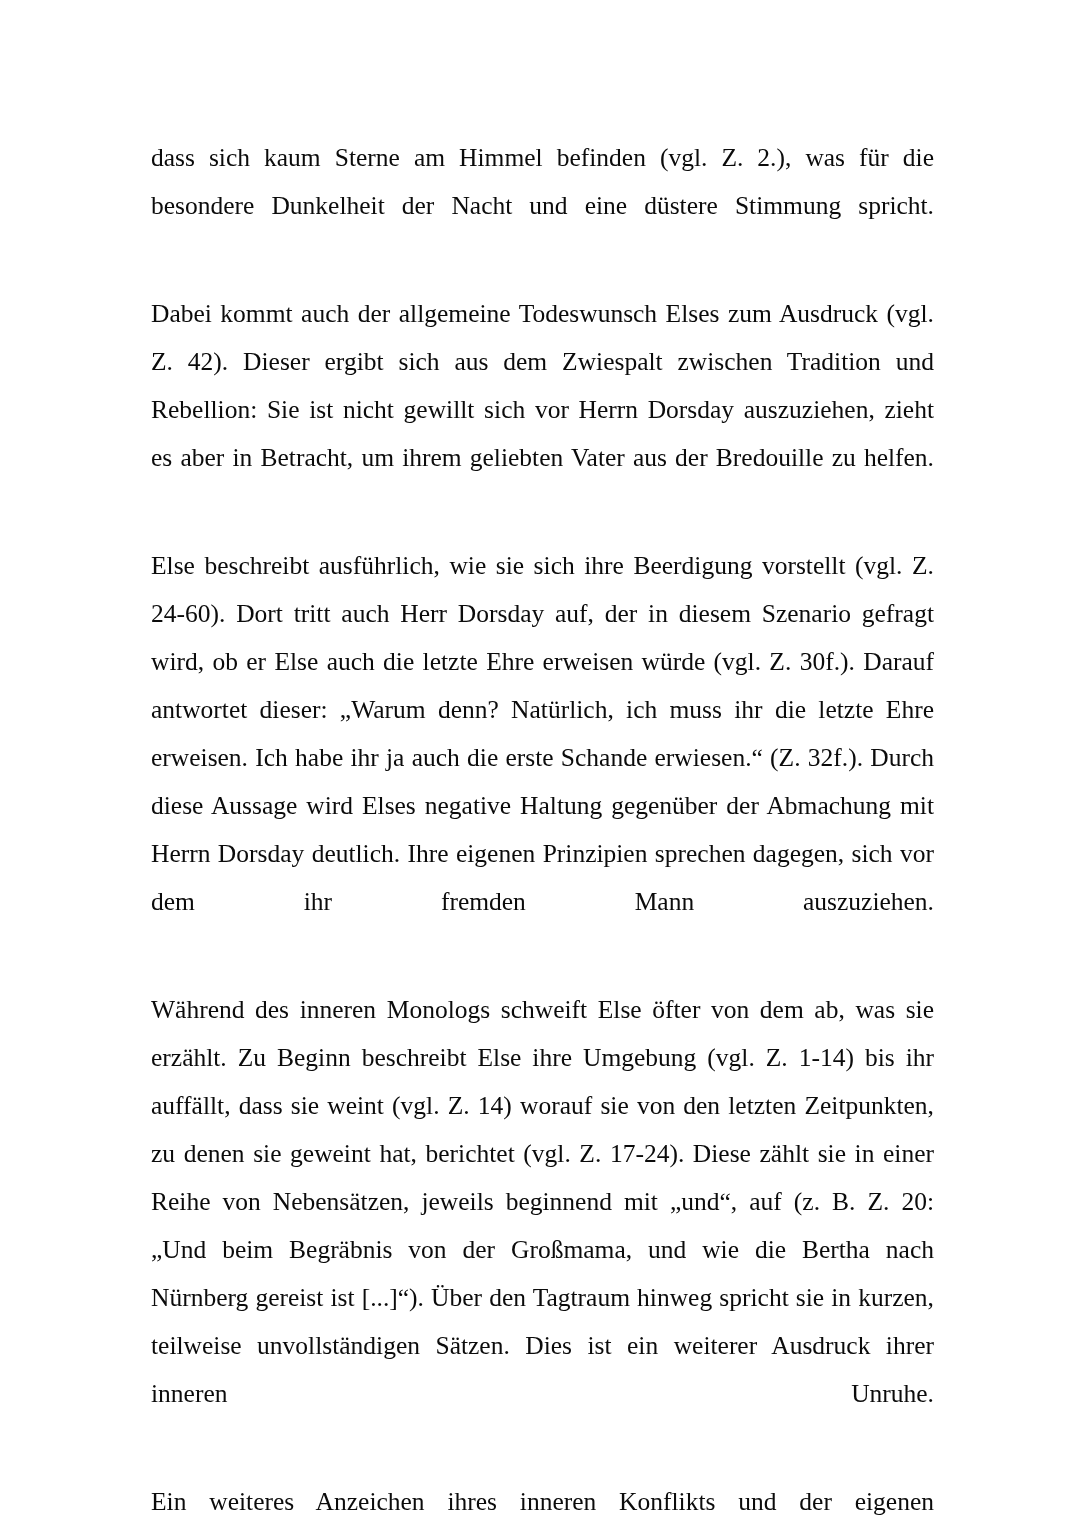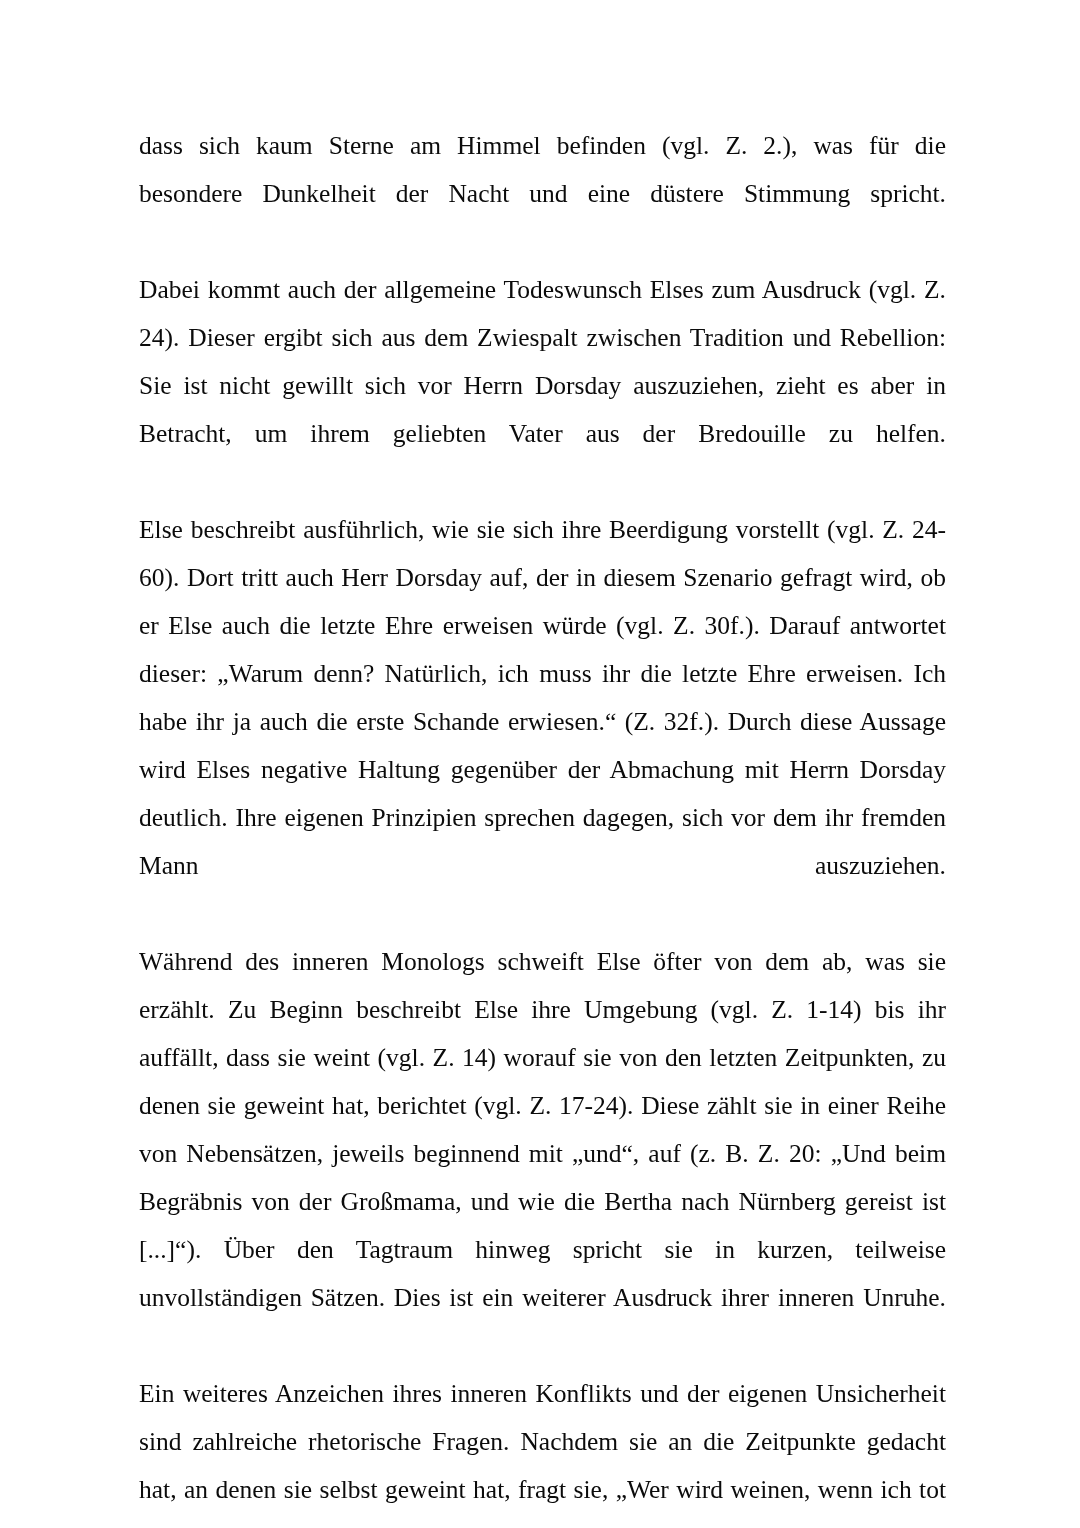--- a/index.html
+++ b/index.html
@@ -20,21 +20,21 @@
   }
 
   .text-column {
     position: absolute;
     left: 139px;
     top: 122px;
     width: 807px;
   }
 
   .doc-paragraph {
-    margin: 0;
+    margin: 12px;
     padding: 0;
     font-family: "Liberation Serif", "DejaVu Serif", serif;
     font-size: 25.5px;
     line-height: 48px;
     color: #0b0b0b;
     text-align: justify;
     text-justify: inter-word;
     word-spacing: 0.02em;
     -webkit-font-smoothing: antialiased;
     hyphens: none;
@@ -48,21 +48,21 @@
   }
 </style>
 </head>
 <body>
 
 <div class="page">
   <div class="text-column">
 
     <p class="doc-paragraph">dass sich kaum Sterne am Himmel befinden (vgl. Z. 2.), was für die besondere Dunkelheit der Nacht und eine düstere Stimmung spricht.</p>
 
-    <p class="doc-paragraph">Dabei kommt auch der allgemeine Todeswunsch Elses zum Ausdruck (vgl. Z. 24). Dieser ergibt sich aus dem Zwiespalt zwischen Tradition und Rebellion: Sie ist nicht gewillt sich vor Herrn Dorsday auszuziehen, zieht es aber in Betracht, um ihrem geliebten Vater aus der Bredouille zu helfen.</p>
+    <p class="doc-paragraph">Dabei kommt auch der allgemeine Todeswunsch Elses zum Ausdruck (vgl. Z. 42). Dieser ergibt sich aus dem Zwiespalt zwischen Tradition und Rebellion: Sie ist nicht gewillt sich vor Herrn Dorsday auszuziehen, zieht es aber in Betracht, um ihrem geliebten Vater aus der Bredouille zu helfen.</p>
 
     <p class="doc-paragraph">Else beschreibt ausführlich, wie sie sich ihre Beerdigung vorstellt (vgl. Z. 24-60). Dort tritt auch Herr Dorsday auf, der in diesem Szenario gefragt wird, ob er Else auch die letzte Ehre erweisen würde (vgl. Z. 30f.). Darauf antwortet dieser: „Warum denn? Natürlich, ich muss ihr die letzte Ehre erweisen. Ich habe ihr ja auch die erste Schande erwiesen.“ (Z. 32f.). Durch diese Aussage wird Elses negative Haltung gegenüber der Abmachung mit Herrn Dorsday deutlich. Ihre eigenen Prinzipien sprechen dagegen, sich vor dem ihr fremden Mann auszuziehen.</p>
 
     <p class="doc-paragraph">Während des inneren Monologs schweift Else öfter von dem ab, was sie erzählt. Zu Beginn beschreibt Else ihre Umgebung (vgl. Z. 1-14) bis ihr auffällt, dass sie weint (vgl. Z. 14) worauf sie von den letzten Zeitpunkten, zu denen sie geweint hat, berichtet (vgl. Z. 17-24). Diese zählt sie in einer Reihe von Nebensätzen, jeweils beginnend mit „und“, auf (z. B. Z. 20: „Und beim Begräbnis von der Großmama, und wie die Bertha nach Nürnberg gereist ist [...]“). Über den Tagtraum hinweg spricht sie in kurzen, teilweise unvollständigen Sätzen. Dies ist ein weiterer Ausdruck ihrer inneren Unruhe.</p>
 
     <p class="doc-paragraph">Ein weiteres Anzeichen ihres inneren Konflikts und der eigenen Unsicherheit sind zahlreiche rhetorische Fragen. Nachdem sie an die Zeitpunkte gedacht hat, an denen sie selbst geweint hat, fragt sie, „Wer wird weinen, wenn ich tot bin?“ (Z. 23f.), woraufhin sie in Fantasien über ihren Selbstmord durch eine Überdosis Haschisch und ihre Beerdigung verfällt. Auch während dieser Szene, hinterfragt sie ihre eigene Vorstellung: „Warum hat er denn ein rotes Monokel der Dorsday? Wem winkt er denn mit dem Taschentuch?“ (Z. 37f.).</p>
 
   </div>
 </div>
 

